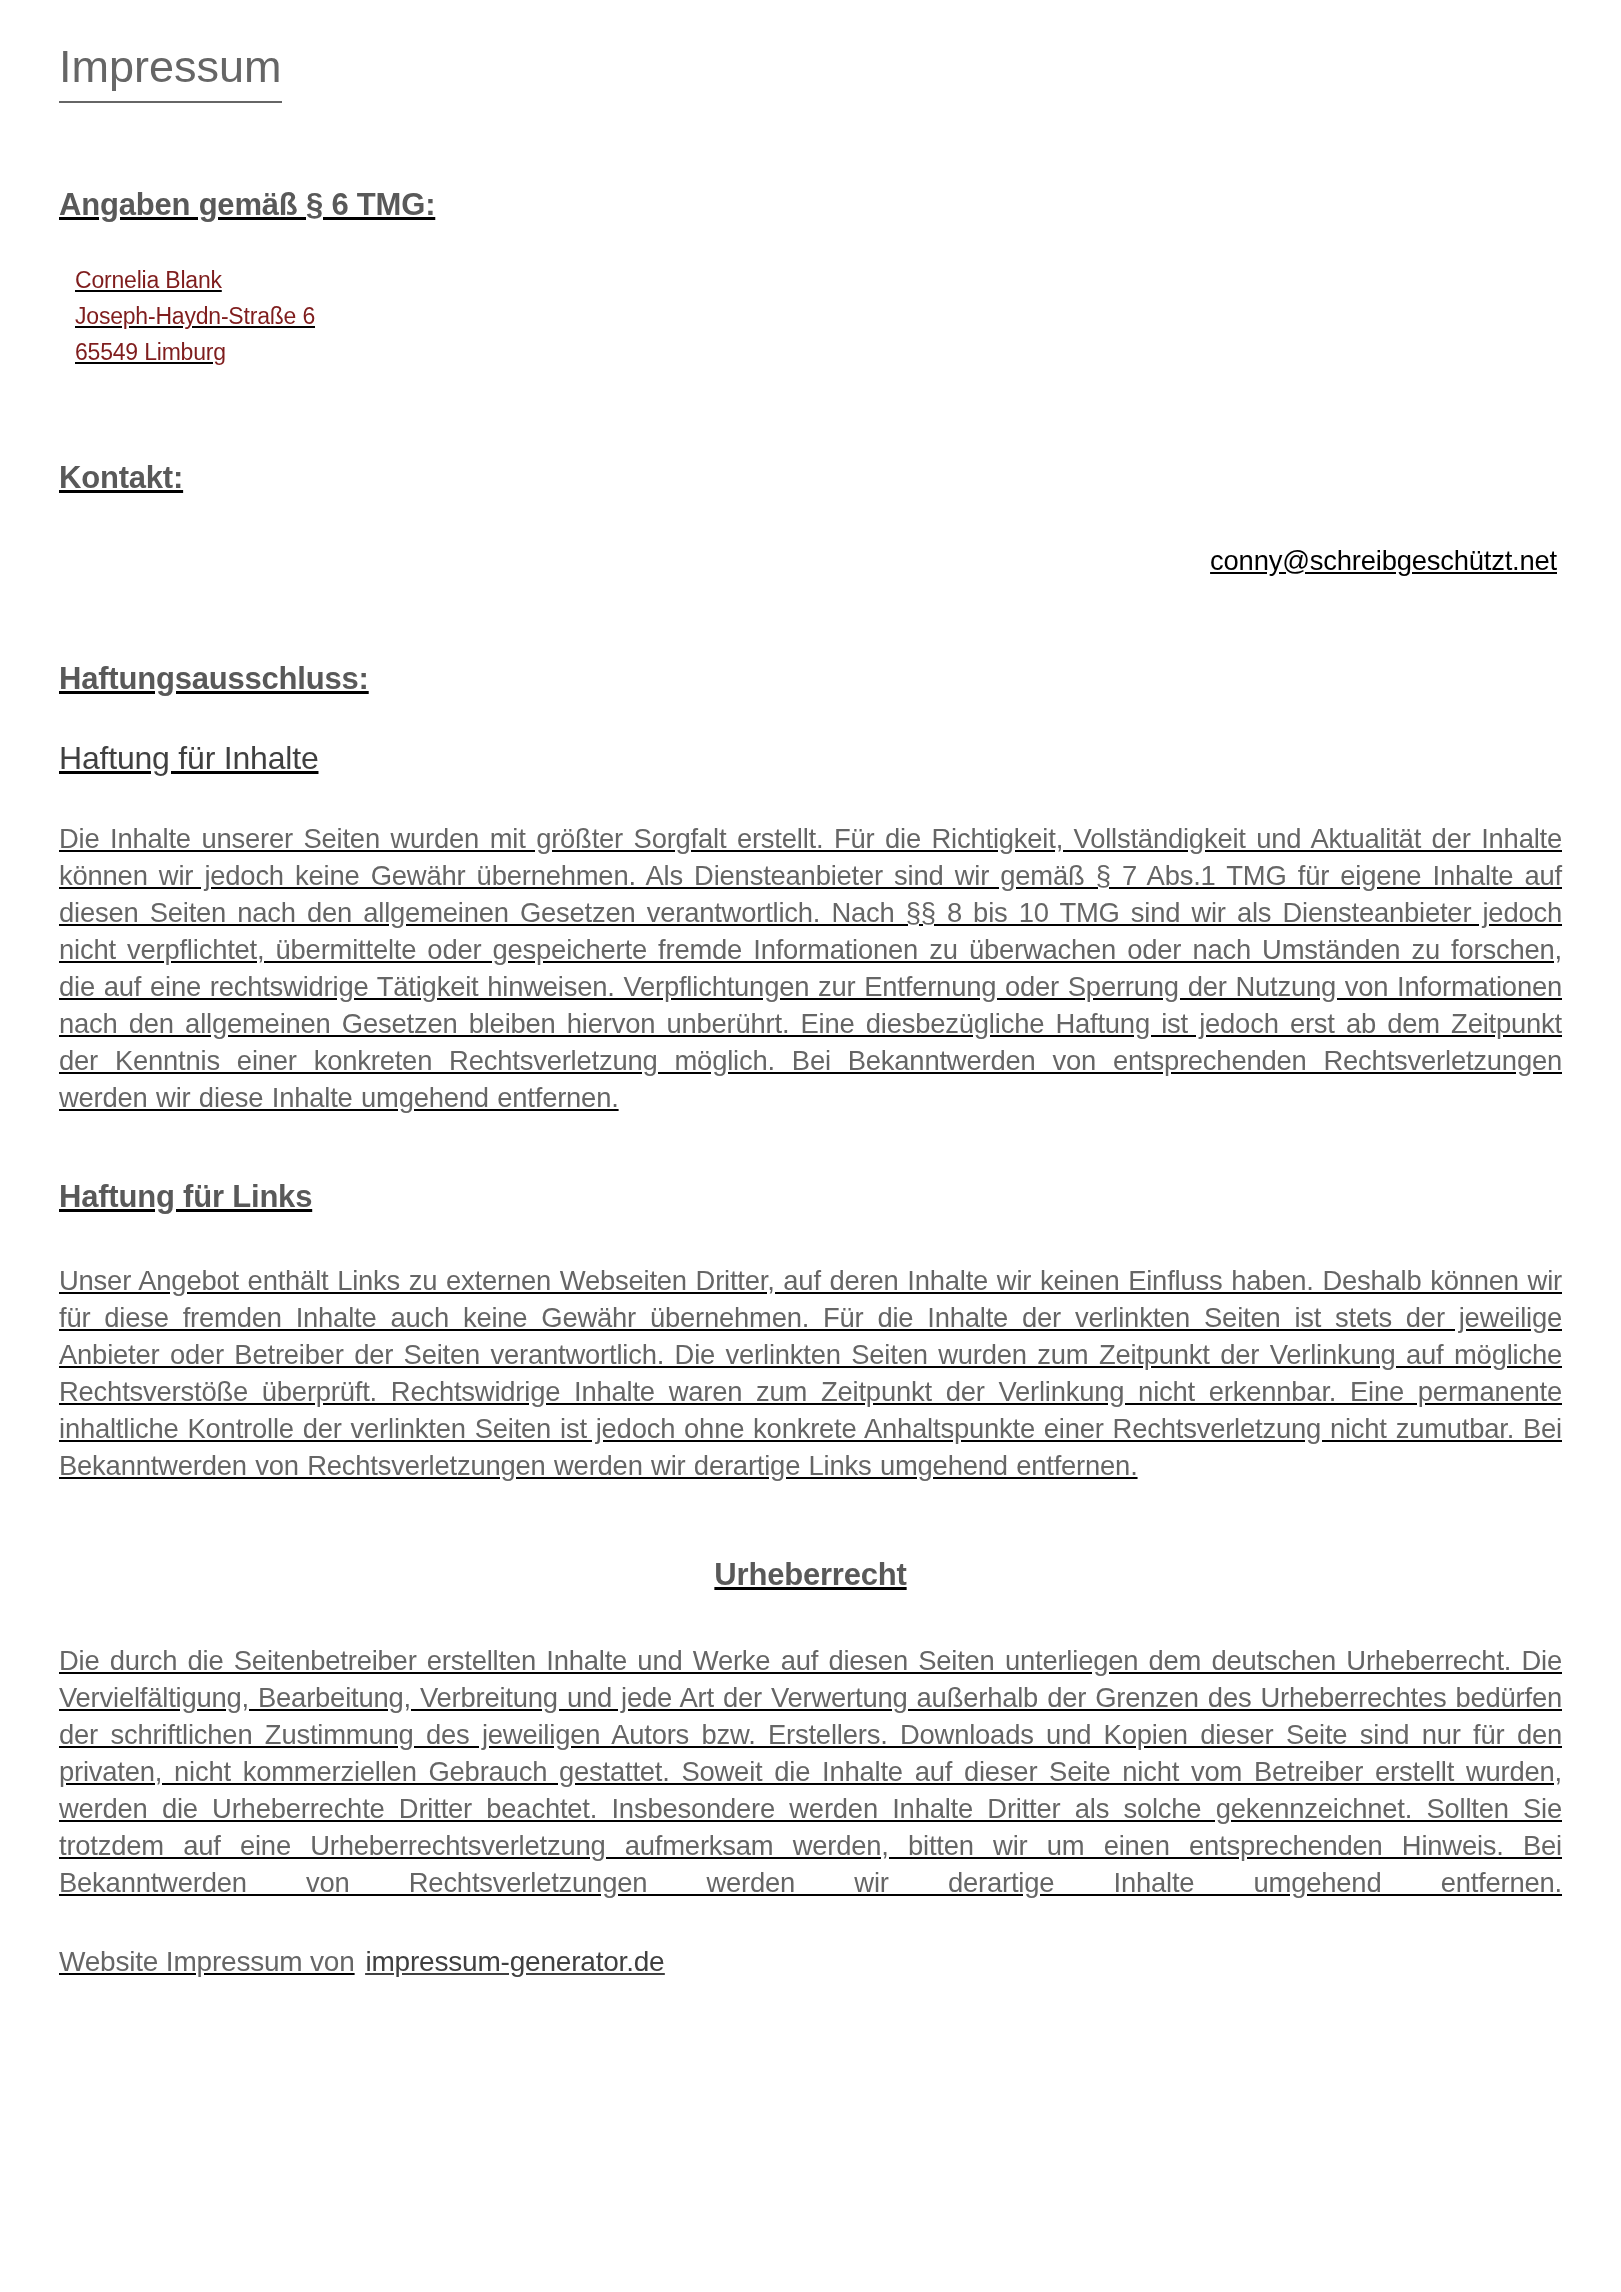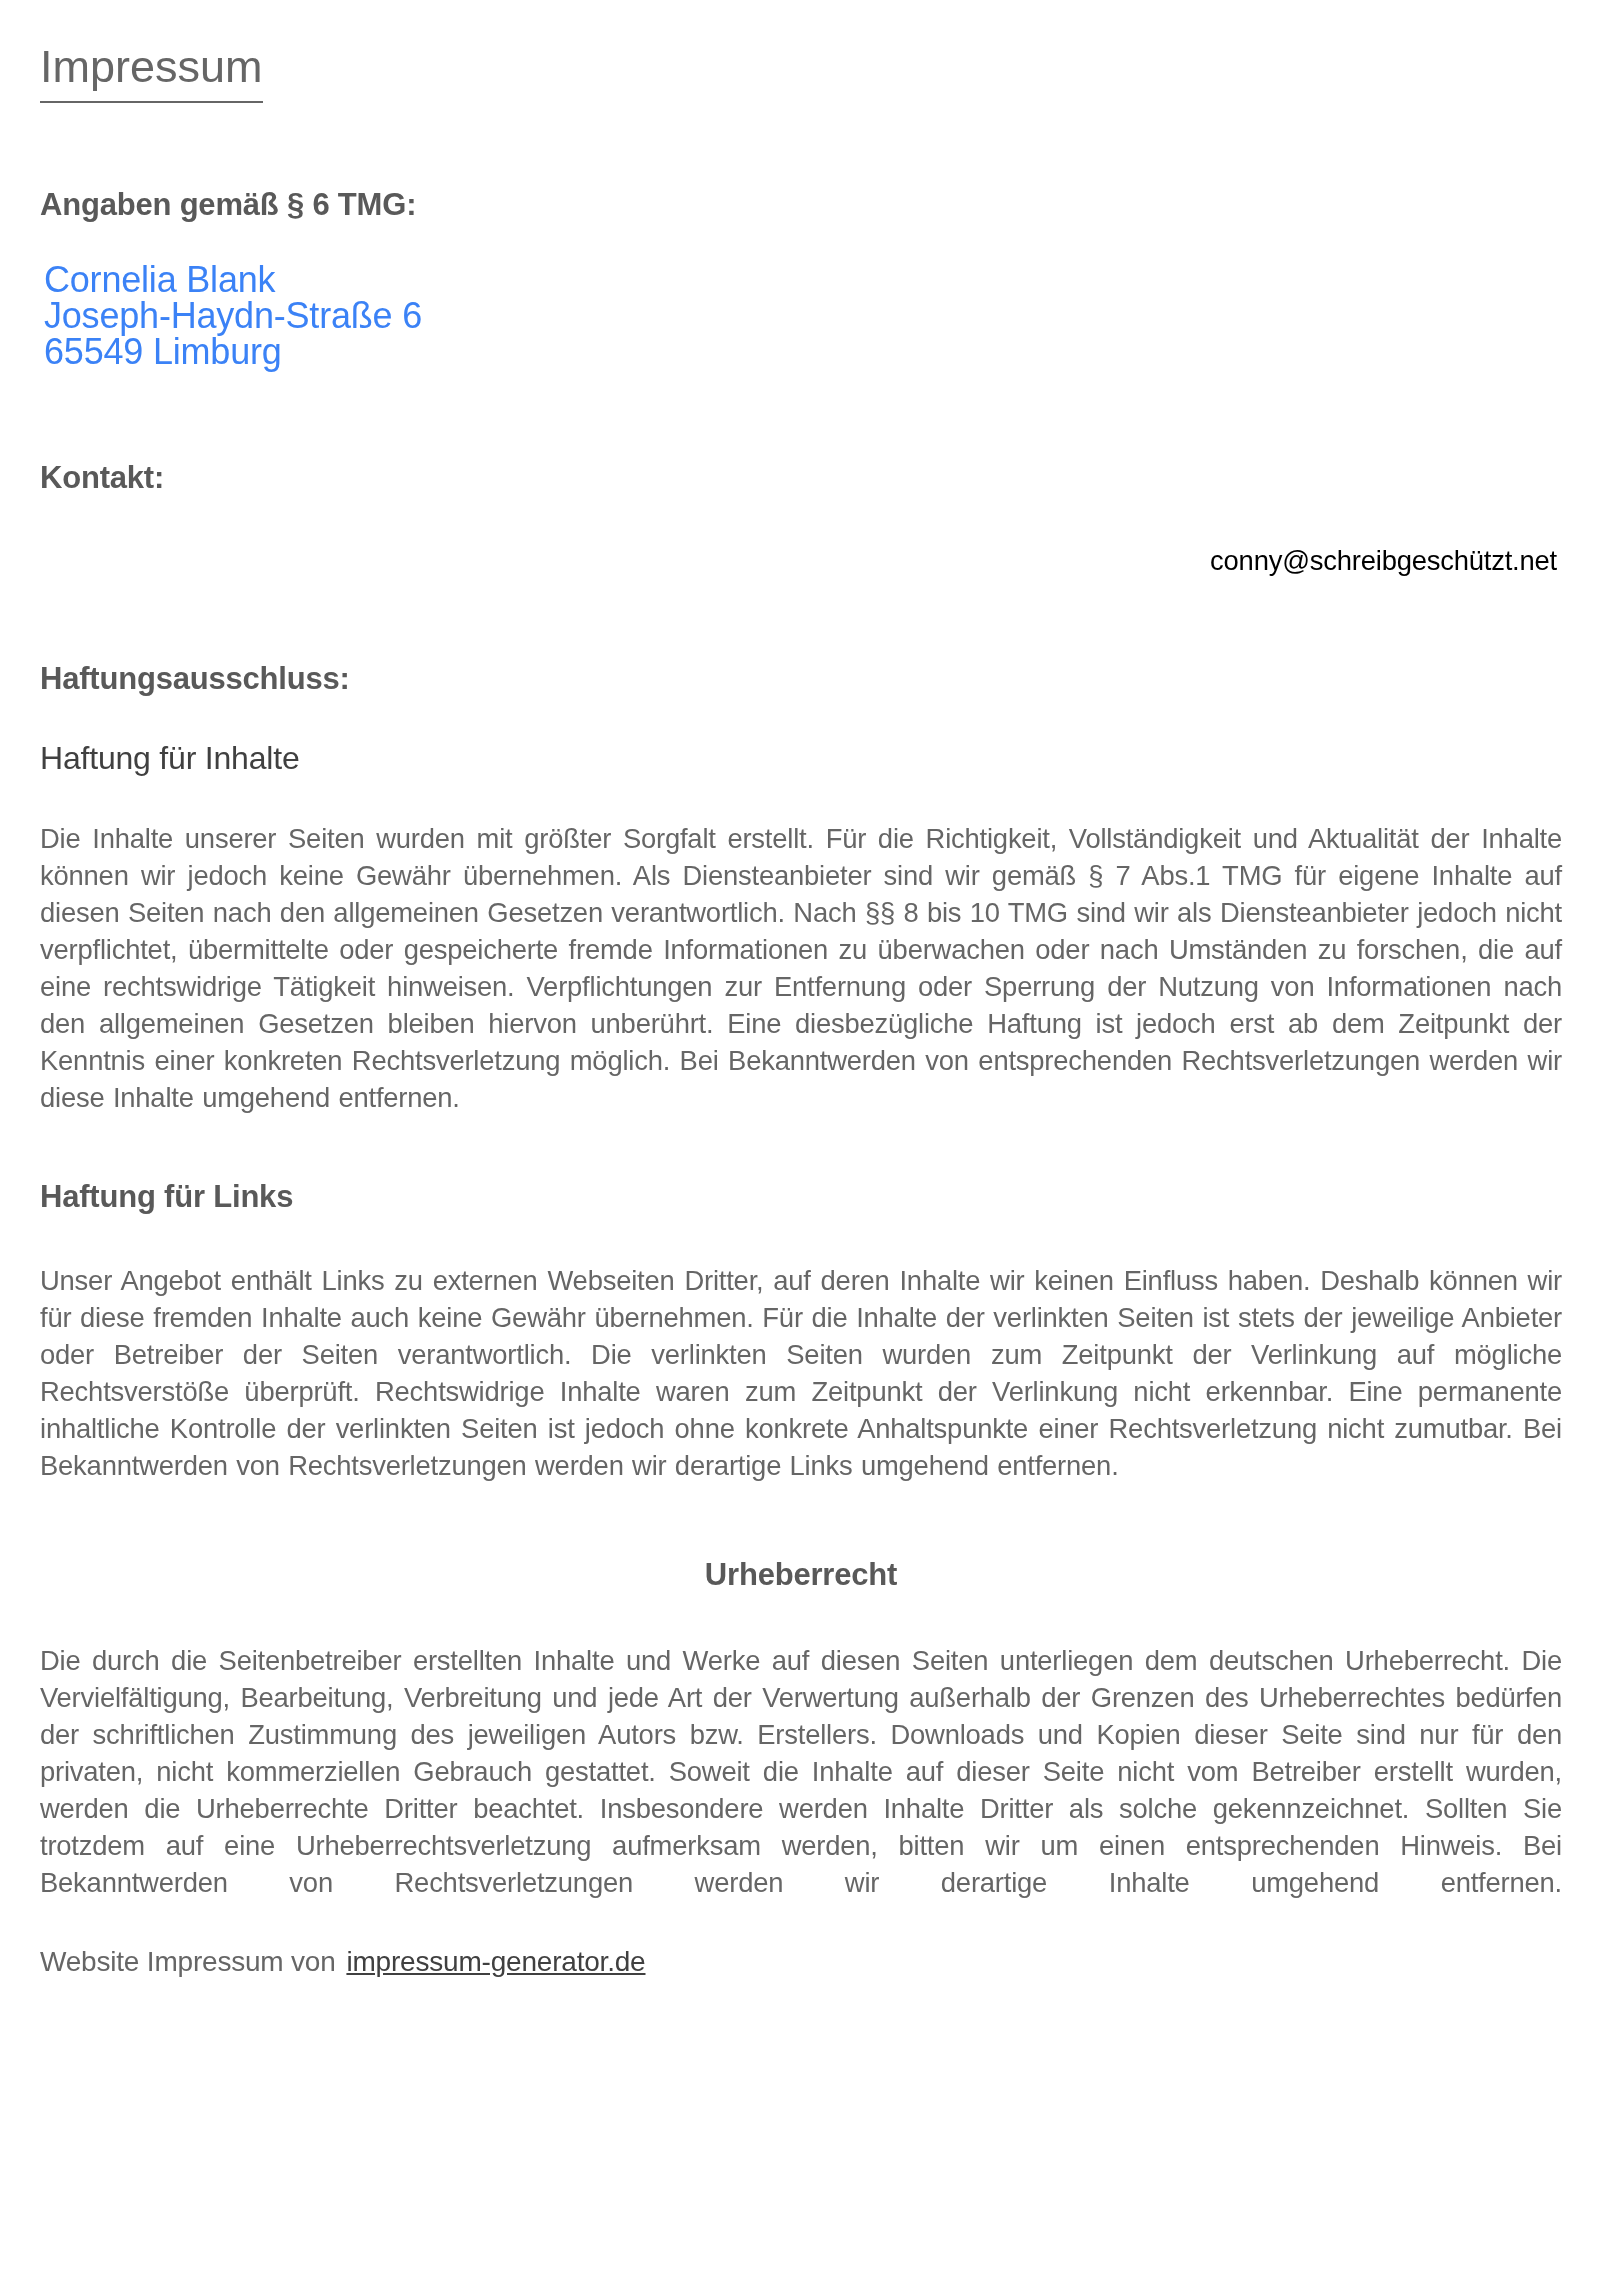--- a/index.html
+++ b/index.html
@@ -6,24 +6,25 @@
     margin: 0;
     padding: 0;
     background: #ffffff;
   }
   .page {
     position: relative;
     width: 1621px;
     height: 2293px;
     margin: 0 auto;
     box-sizing: border-box;
-    padding: 41px 59px 0 40px;
+    padding: 41px 59px 0 59px;
     background: #ffffff;
     font-family: "Liberation Sans", sans-serif;
     overflow: hidden;
+    text-decoration: underline;
   }
   .doc-title {
     margin: 0;
     font-size: 45px;
     font-weight: 400;
     color: #666666;
   }
   .doc-title .underlined {
     display: inline-block;
     border-bottom: 2.9px solid #666666;
@@ -39,25 +40,25 @@
   }
   .sub-heading {
     margin: 0;
     margin-top: 43px;
     font-size: 32px;
     font-weight: 400;
     color: #404040;
     letter-spacing: -0.2px;
   }
   .address {
-    margin: 4px;
+    margin: 16px;
     margin-top: 39px;
-    font-size: 36px;
+    font-size: 23px;
     line-height: 36px;
-    color: #3b82f6;
+    color: #7f1d1d;
     letter-spacing: -0.2px;
   }
   .address span { display: block; }
   .email-line {
     margin: 5px;
     margin-top: 49px;
     font-size: 27.4px;
     color: #000000;
     letter-spacing: -0.2px;
     text-align: right;

